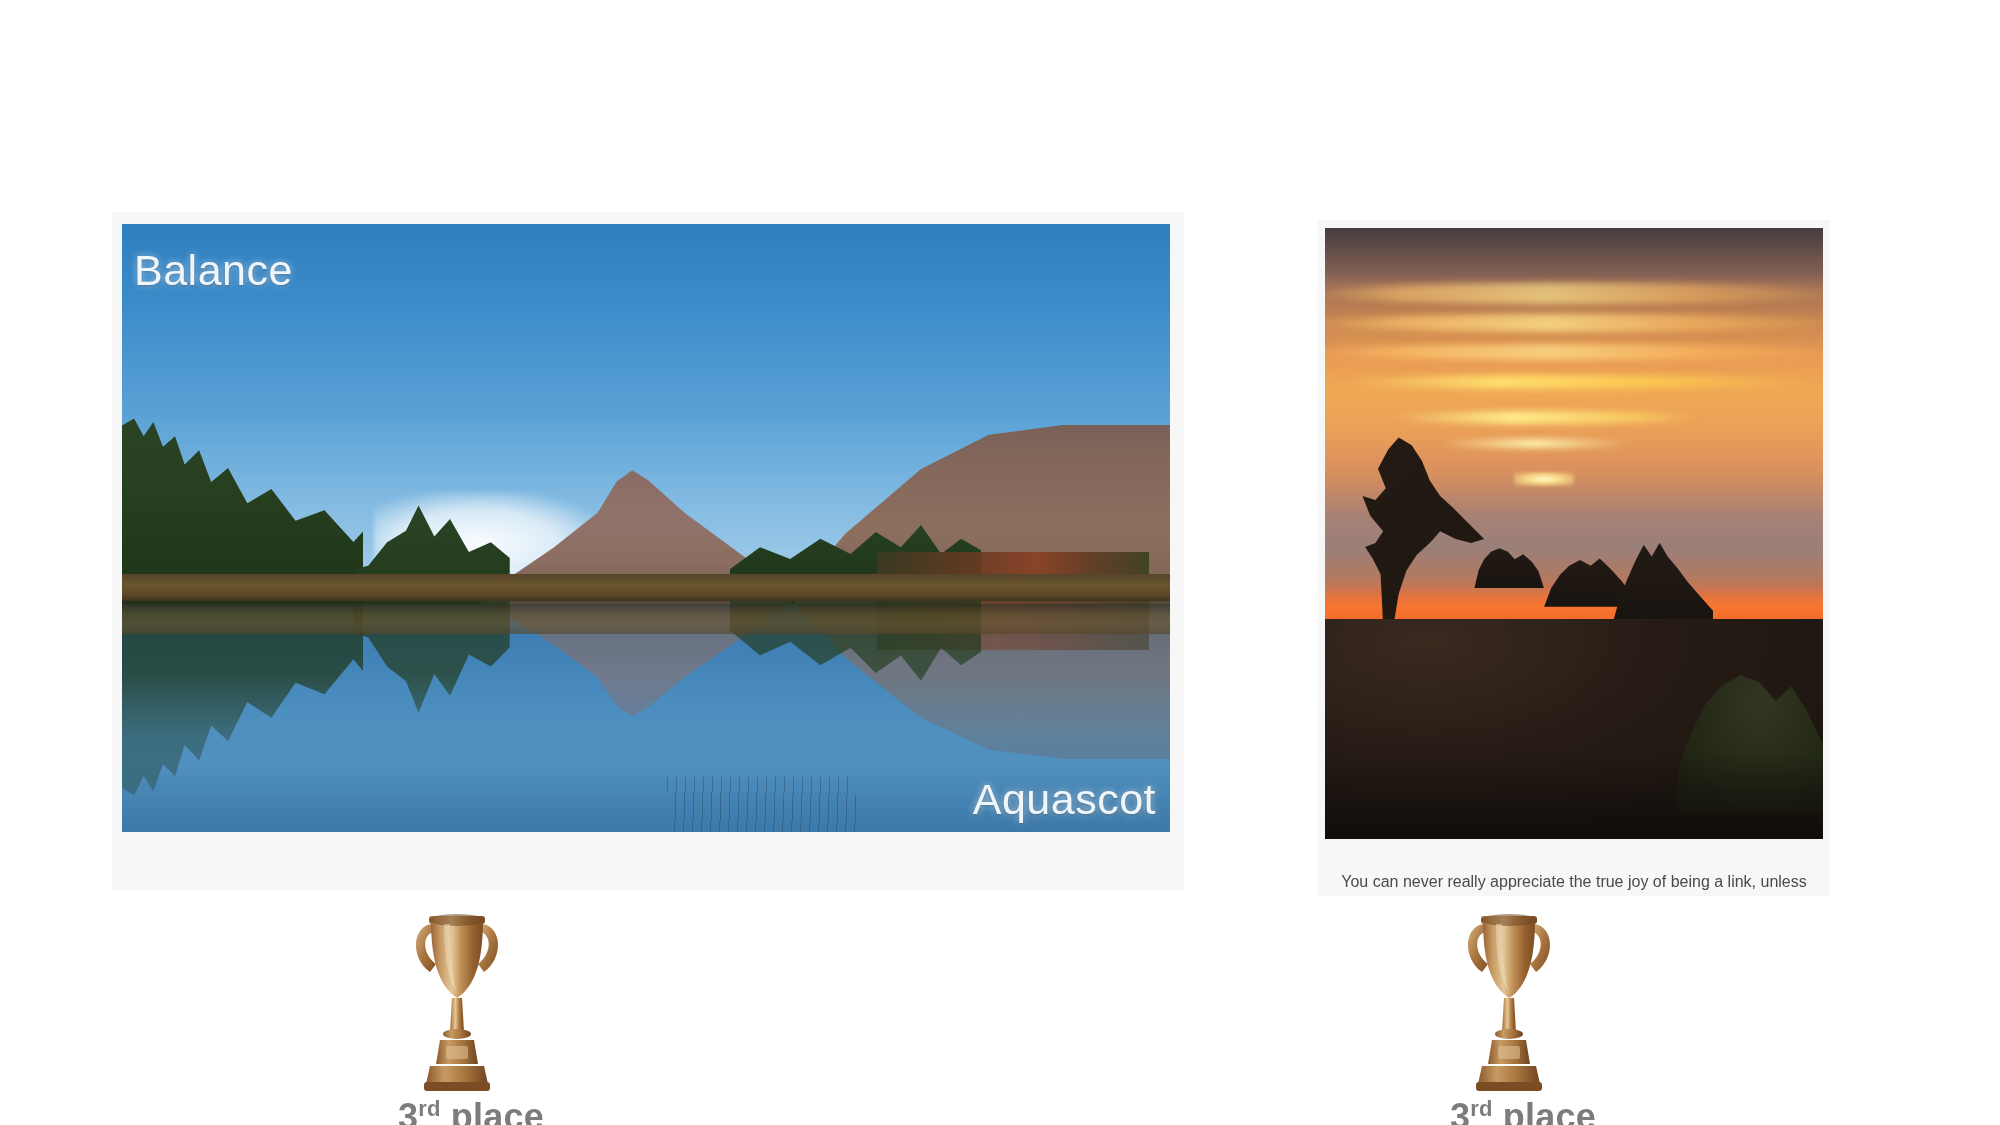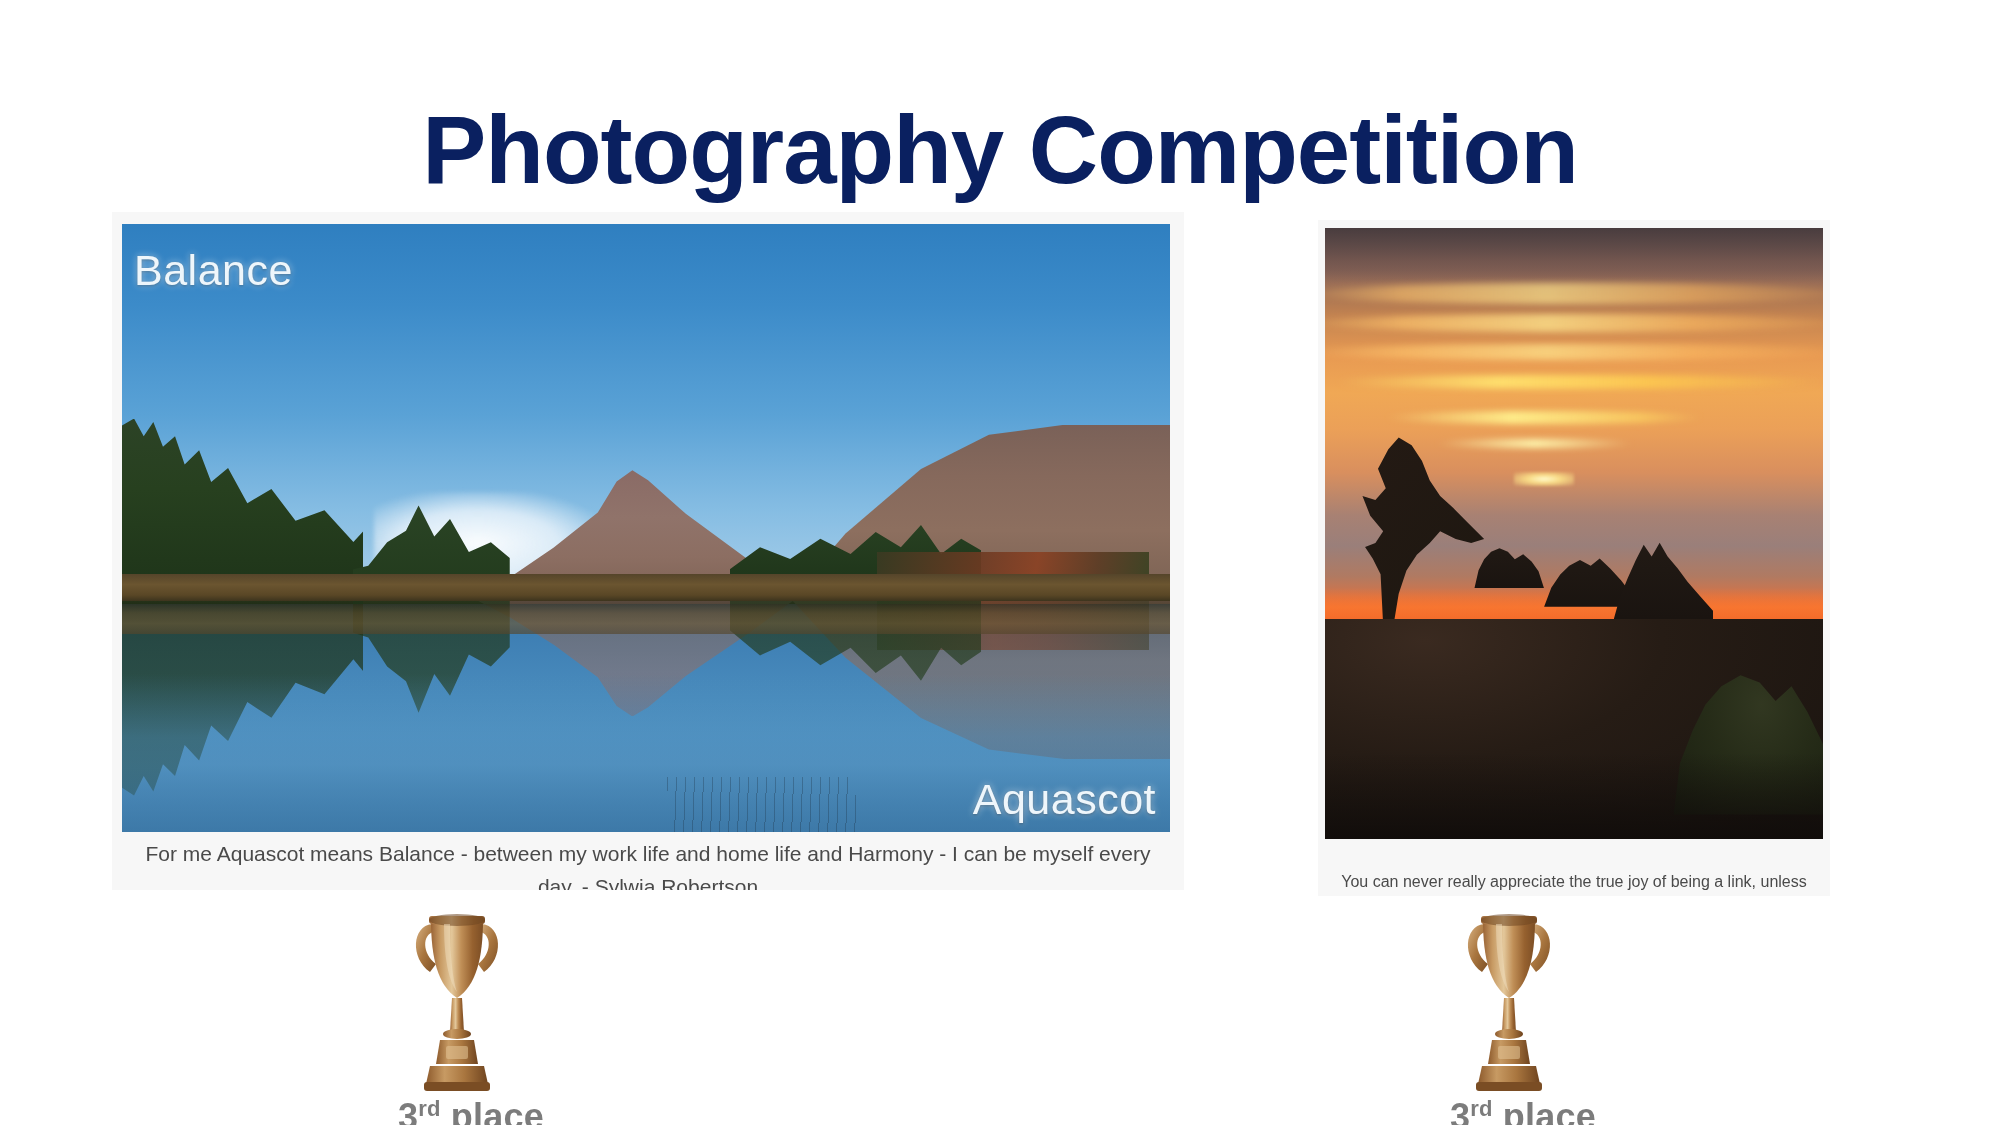--- a/index.html
+++ b/index.html
@@ -291,21 +291,20 @@
     vertical-align: super;
     line-height: 0;
     font-weight: bold;
   }
 </style>
 </head>
 <body>
 
 <div id="slide">
 
-  <div id="slide-title">Photography Competition</div>
 
   <div id="entry-card-left" class="entry-card">
 
     <div id="photo-left" class="photo-frame">
       <div class="loch">
         <div class="sky"></div>
         <div class="water"></div>
         <div class="cloud"></div>
         <div class="mtn-right"></div>
         <div class="mtn-peak"></div>
@@ -321,21 +320,20 @@
         <div class="r-trees-left"></div>
         <div class="r-trees-mid"></div>
         <div class="r-shore"></div>
         <div class="water-sheen"></div>
         <div class="reeds"></div>
       </div>
       <div id="photo-word-balance" class="photo-word">Balance</div>
       <div id="photo-word-harmony" class="photo-word">Aquascot</div>
     </div>
 
-    <div id="caption-left" class="caption">For me Aquascot means Balance - between my work life and home life and Harmony - I can be myself every day. - Sylwia Robertson</div>
   </div>
 
   <div id="entry-card-right" class="entry-card">
 
     <div id="photo-right" class="photo-frame">
       <div class="sunset">
         <div class="sky"></div>
         <div class="darkcloud-top"></div>
         <div class="cloudband cb1"></div>
         <div class="cloudband cb2"></div>

